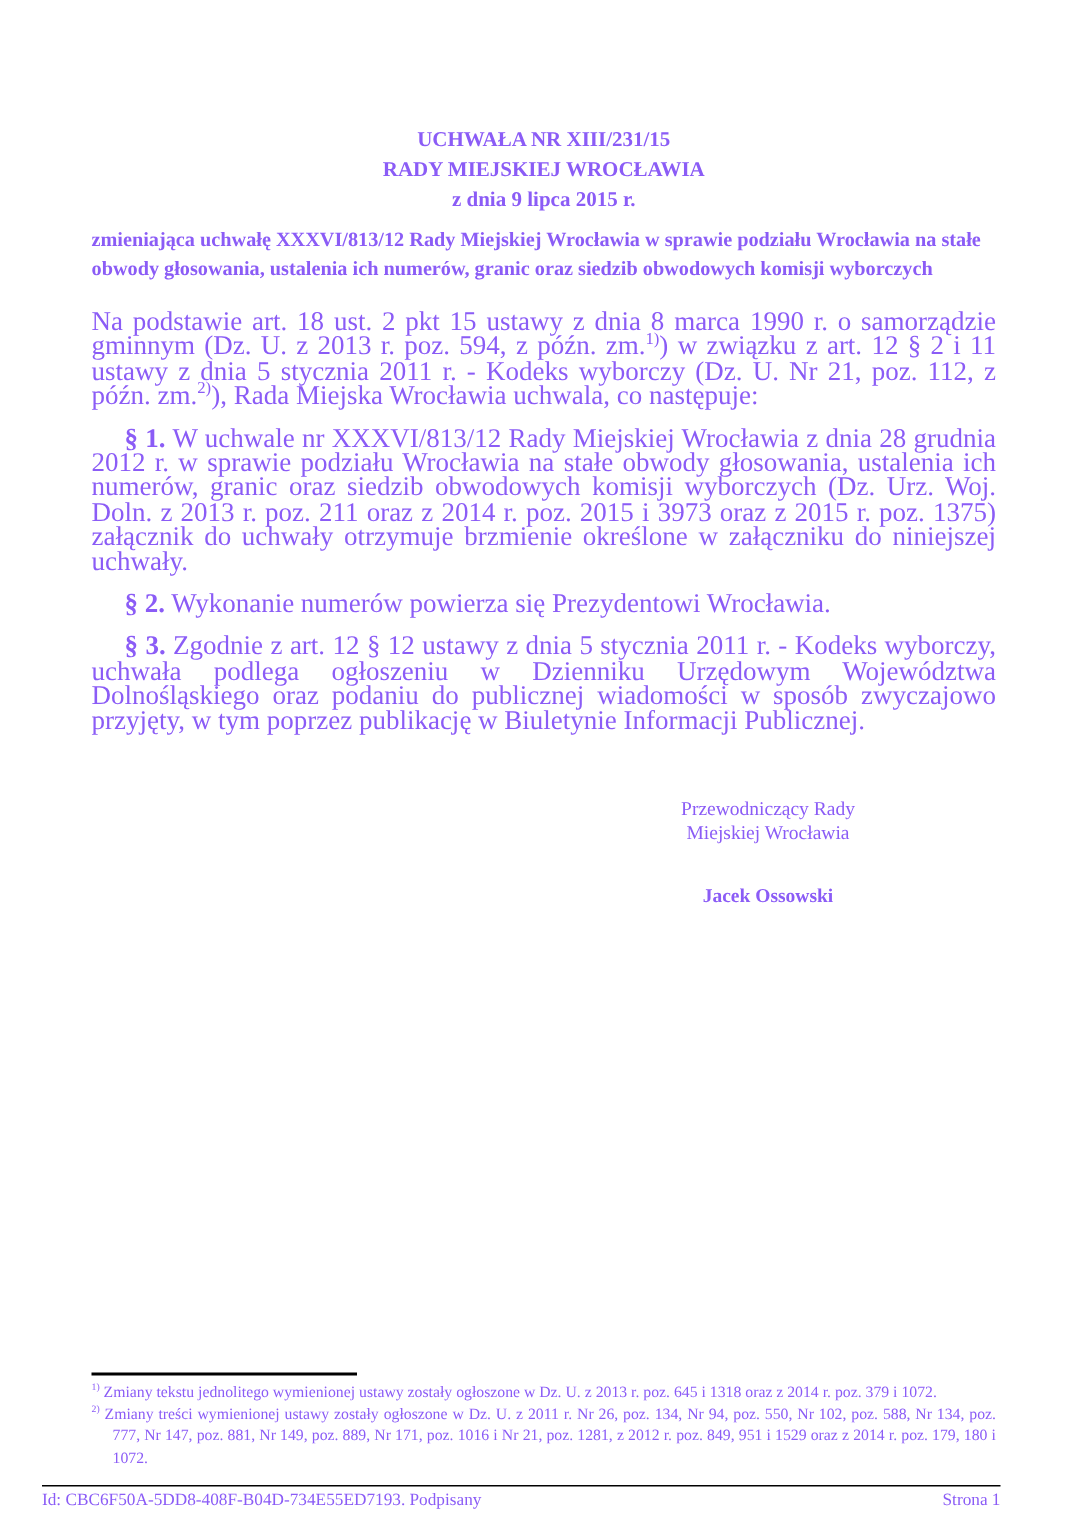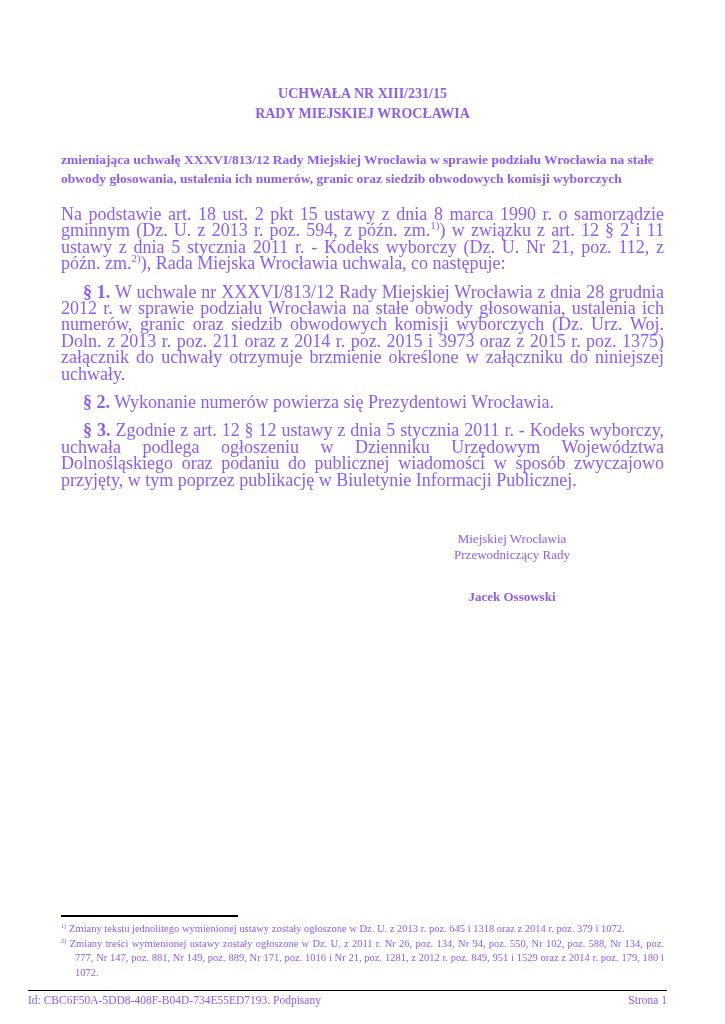--- a/index.html
+++ b/index.html
@@ -109,38 +109,39 @@
   }
 </style>
 </head>
 <body>
 
 <div class="page">
 
   <div class="title-block">
     <div>UCHWAŁA NR XIII/231/15</div>
     <div>RADY MIEJSKIEJ WROCŁAWIA</div>
+    <div>z dnia 9 lipca 2015 r.</div>
   </div>
 
   <div class="subtitle">zmieniająca uchwałę XXXVI/813/12 Rady Miejskiej Wrocławia w sprawie podziału Wrocławia na stałe obwody głosowania, ustalenia ich numerów, granic oraz siedzib obwodowych komisji wyborczych</div>
 
   <div class="body-text">
     <p class="preamble"><span>Na podstawie art. 18 ust. 2 pkt 15 ustawy z dnia 8 marca 1990 r. o samorządzie gminnym (Dz. U. z 2013 r. poz. 594, z późn. zm.</span><sup class="fn-ref">1)</sup><span>) w związku z art. 12 § 2 i 11 ustawy z dnia 5 stycznia 2011 r. - Kodeks wyborczy (Dz. U. Nr 21, poz. 112, z późn. zm.</span><sup class="fn-ref">2)</sup><span>), Rada Miejska Wrocławia uchwala, co następuje:</span></p>
 
     <p class="section"><span class="sec-marker">§ 1.</span> <span>W uchwale nr XXXVI/813/12 Rady Miejskiej Wrocławia z dnia 28 grudnia 2012 r. w sprawie podziału Wrocławia na stałe obwody głosowania, ustalenia ich numerów, granic oraz siedzib obwodowych komisji wyborczych (Dz. Urz. Woj. Doln. z 2013 r. poz. 211 oraz z 2014 r. poz. 2015 i 3973 oraz z 2015 r. poz. 1375) załącznik do uchwały otrzymuje brzmienie określone w załączniku do niniejszej uchwały.</span></p>
 
     <p class="section"><span class="sec-marker">§ 2.</span> <span>Wykonanie numerów powierza się Prezydentowi Wrocławia.</span></p>
 
     <p class="section"><span class="sec-marker">§ 3.</span> <span>Zgodnie z art. 12 § 12 ustawy z dnia 5 stycznia 2011 r. - Kodeks wyborczy, uchwała podlega ogłoszeniu w Dzienniku Urzędowym Województwa Dolnośląskiego oraz podaniu do publicznej wiadomości w sposób zwyczajowo przyjęty, w tym poprzez publikację w Biuletynie Informacji Publicznej.</span></p>
 
   </div>
 
   <div class="signature">
+    <div>Przewodniczący Rady</div>
     <div>Miejskiej Wrocławia</div>
-    <div>Przewodniczący Rady</div>
     <div class="sig-name">Jacek Ossowski</div>
   </div>
 
   <div class="footnotes">
     <div class="fn-rule"></div>
     <div class="fn"><sup class="fn-ref">1)</sup> <span>Zmiany tekstu jednolitego wymienionej ustawy zostały ogłoszone w Dz. U. z 2013 r. poz. 645 i 1318 oraz z 2014 r. poz. 379 i 1072.</span></div>
     <div class="fn"><sup class="fn-ref">2)</sup> <span>Zmiany treści wymienionej ustawy zostały ogłoszone w Dz. U. z 2011 r.  Nr 26, poz. 134, Nr 94, poz. 550, Nr 102, poz. 588, Nr 134, poz. 777, Nr 147, poz. 881, Nr 149, poz. 889, Nr 171, poz. 1016 i Nr 21, poz. 1281, z 2012 r. poz. 849, 951 i 1529 oraz z 2014 r. poz. 179, 180 i 1072.</span></div>
   </div>
 
   <div class="footer">

